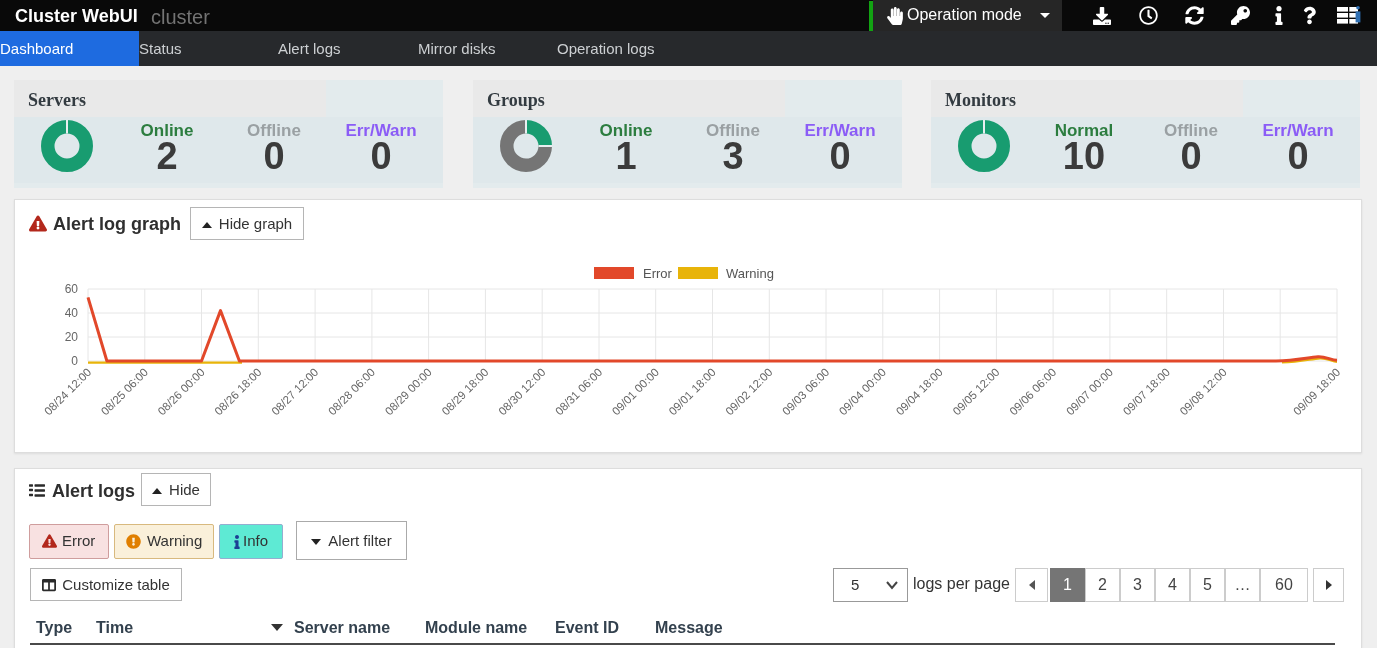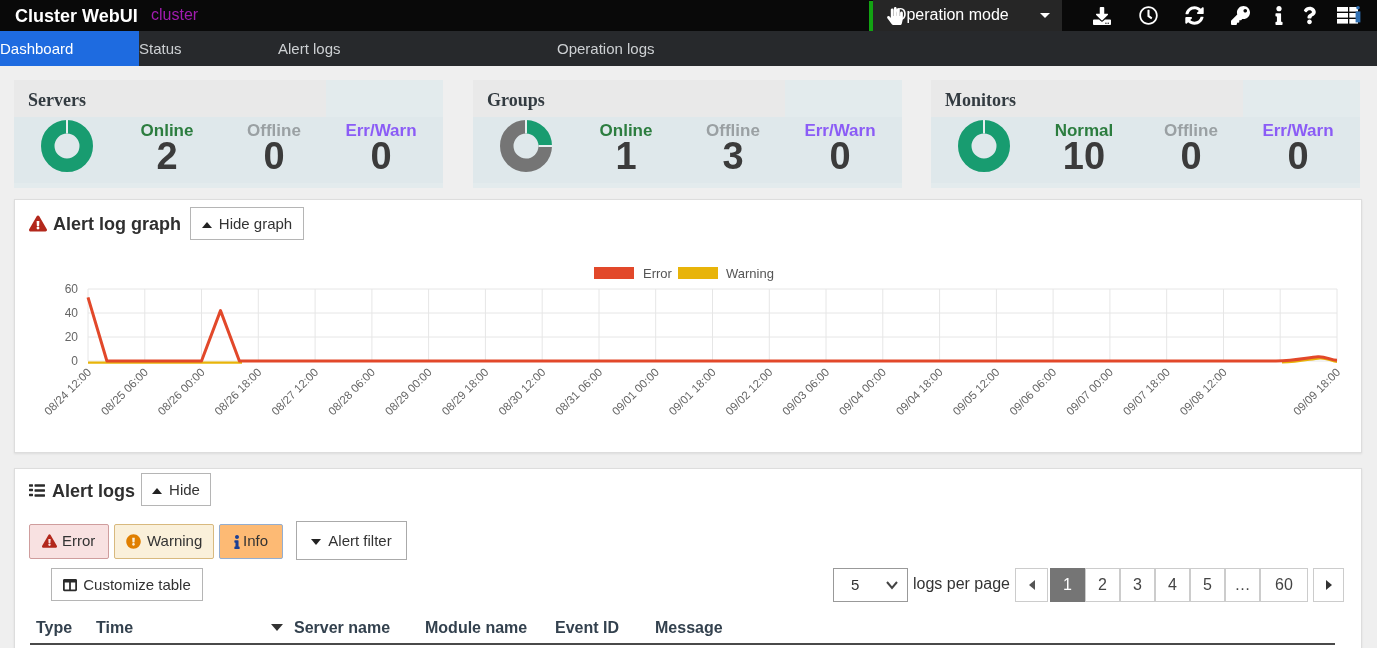--- a/index.html
+++ b/index.html
@@ -1,24 +1,24 @@
 <!DOCTYPE html>
 <html><head>
 <meta charset="utf-8">
 <style>
 html,body{margin:0;padding:0;}
 body{width:1377px;height:648px;overflow:hidden;background:#efefef;font-family:"Liberation Sans",sans-serif;position:relative;}
 .abs{position:absolute;}
 
 #hdr{left:0;top:0;width:1377px;height:31px;background:#090909;}
 #brand{left:15px;top:6px;color:#fff;font-size:18px;font-weight:bold;}
-#cname{left:151px;top:6px;color:#a21caf;font-size:16px;}
+#cname{left:151px;top:6px;color:#737373;font-size:20px;}
 #greenbar{left:869px;top:1px;width:4px;height:30px;background:#12a312;}
 #opmode{left:873px;top:0;width:189px;height:31px;background:#262626;color:#fff;}
-#opmode .txt{left:21px;top:6px;font-size:16px;position:absolute;}
+#opmode .txt{left:34px;top:6px;font-size:16px;position:absolute;}
 .caret-d{width:0;height:0;border-left:5px solid transparent;border-right:5px solid transparent;border-top:5px solid #fff;}
 
 #tabs{left:0;top:31px;width:1377px;height:35px;background:#27292c;}
 .tab{position:absolute;top:0;width:139px;height:35px;color:#cdd0d3;font-size:15px;text-align:left;line-height:35px;}
 .tab.active{background:#1e6be0;color:#fff;}
 
 .card{position:absolute;top:80px;width:429px;height:108px;background:#e3ebed;}
 .card .hdrblk{position:absolute;left:0;top:0;width:312px;height:37px;background:#e9e9e9;}
 .card .strip{position:absolute;left:0;top:37px;width:429px;height:66px;background:#dfe8eb;}
 .card .title{position:absolute;left:14px;top:10px;font-size:18px;font-weight:bold;color:#333b41;font-family:Liberation Serif, serif;}
@@ -81,20 +81,21 @@
  <g fill="#2f6fb2">
       <rect x="19.2" y="0" width="3.6" height="3.6" rx="1.8"></rect>
       <rect x="18.6" y="5.4" width="4.8" height="11"></rect>
     </g>
 </svg>
 
 <div class="abs" id="tabs">
   <div class="tab active" style="left:0">Dashboard</div>
   <div class="tab" style="left:139px">Status</div>
   <div class="tab" style="left:278px">Alert logs</div>
+  <div class="tab" style="left:418px">Mirror disks</div>
   <div class="tab" style="left:557px">Operation logs</div>
 </div>
 
 <div class="card" style="left:14px">
   <div class="hdrblk"></div>
     <div class="strip"></div>
   <div class="title">Servers</div>
   <svg class="abs" style="left:27px;top:40px" width="52" height="52">
       <circle cx="26" cy="26" r="19.25" fill="none" stroke="#189c70" stroke-width="13.5"></circle>
       <rect x="25" y="0" width="2" height="13.5" fill="#e9eef0"></rect>
@@ -245,28 +246,28 @@
       <path fill="#b3281c" d="M569.5 440C588 472 564.8 512 527.9 512H48.1c-36.9 0-60-40.1-41.6-72L246.4 24c18.5-32 64.7-32 83.2 0l239.9 416zM288 354c-25.4 0-46 20.6-46 46s20.6 46 46 46 46-20.6 46-46-20.6-46-46-46zm-43.7-165.3l7.4 136c.3 6.4 5.6 11.3 12 11.3h48.5c6.4 0 11.6-5 12-11.3l7.4-136c.4-6.9-5.1-12.7-12-12.7h-63.4c-6.9 0-12.4 5.8-12 12.7z"></path>
     </svg>
   <span class="abs" style="left:32px;top:7px">Error</span>
 </div>
 <div class="fbtn" style="left:114px;width:98px;background:#faf0da;border:1px solid #d8b97e;">
   <svg class="abs" style="left:11px;top:9px" width="15" height="15" viewBox="0 0 512 512">
       <path fill="#e07f00" d="M504 256c0 136.997-111.043 248-248 248S8 392.997 8 256C8 119.083 119.043 8 256 8s248 111.083 248 248zm-248 50c-25.405 0-46 20.595-46 46s20.595 46 46 46 46-20.595 46-46-20.595-46-46-46zm-43.673-165.346l7.418 136c.347 6.364 5.609 11.346 11.982 11.346h48.546c6.373 0 11.635-4.982 11.982-11.346l7.418-136c.375-6.874-5.098-12.654-11.982-12.654h-63.383c-6.884 0-12.356 5.78-11.981 12.654z"></path>
     </svg>
   <span class="abs" style="left:32px;top:7px">Warning</span>
 </div>
-<div class="fbtn" style="left:219px;width:62px;background:#fdba74;border:1px solid #94aed0;">
+<div class="fbtn" style="left:219px;width:62px;background:#5eead4;border:1px solid #94aed0;">
   <svg class="abs" style="left:14px;top:10px" width="6" height="14" viewBox="0 0 192 512">
       <path fill="#1c3f94" d="M20 424.229h20V279.771H20c-11.046 0-20-8.954-20-20V212c0-11.046 8.954-20 20-20h112c11.046 0 20 8.954 20 20v212.229h20c11.046 0 20 8.954 20 20V492c0 11.046-8.954 20-20 20H20c-11.046 0-20-8.954-20-20v-47.771c0-11.046 8.954-20 20-20zM96 0C56.235 0 24 32.235 24 72s32.235 72 72 72 72-32.235 72-72S135.764 0 96 0z"></path>
     </svg>
   <span class="abs" style="left:23px;top:7px">Info</span>
 </div>
 <div class="btn" style="left:296px;top:521px;width:109px;height:37px;line-height:37px;border-color:#aaa;"><span style="display:inline-block;width:0;height:0;border-left:5px solid transparent;border-right:5px solid transparent;border-top:6px solid #222;margin-right:7px;position:relative;top:-1px;"></span>Alert filter</div>
-<div class="btn" style="left:30px;top:568px;width:150px;height:31px;line-height:31px;margin-left:21px;">
+<div class="btn" style="left:30px;top:568px;width:150px;height:31px;line-height:31px;">
   <svg style="position:relative;top:2px;margin-right:6px;" width="14" height="14" viewBox="0 0 512 512">
       <path fill="#2b2b2b" d="M464 32H48C21.49 32 0 53.49 0 80v352c0 26.51 21.49 48 48 48h416c26.51 0 48-21.49 48-48V80c0-26.51-21.49-48-48-48zM224 416H64V160h160v256zm224 0H288V160h160v256z"></path>
     </svg>Customize table</div>
 <div class="abs" style="left:833px;top:568px;width:73px;height:32px;border:1px solid #999;background:#fff;">
   <span class="abs" style="left:17px;top:7px;font-size:15px;color:#333;">5</span>
   <svg class="abs" style="left:52px;top:11px" width="12" height="10" viewBox="0 0 12 10">
       <path d="M1 2 L6 8 L11 2" stroke="#444" stroke-width="2" fill="none"></path>
     </svg>
 </div>
 <div class="abs" style="left:913px;top:575px;font-size:16px;color:#333;">logs per page</div>

